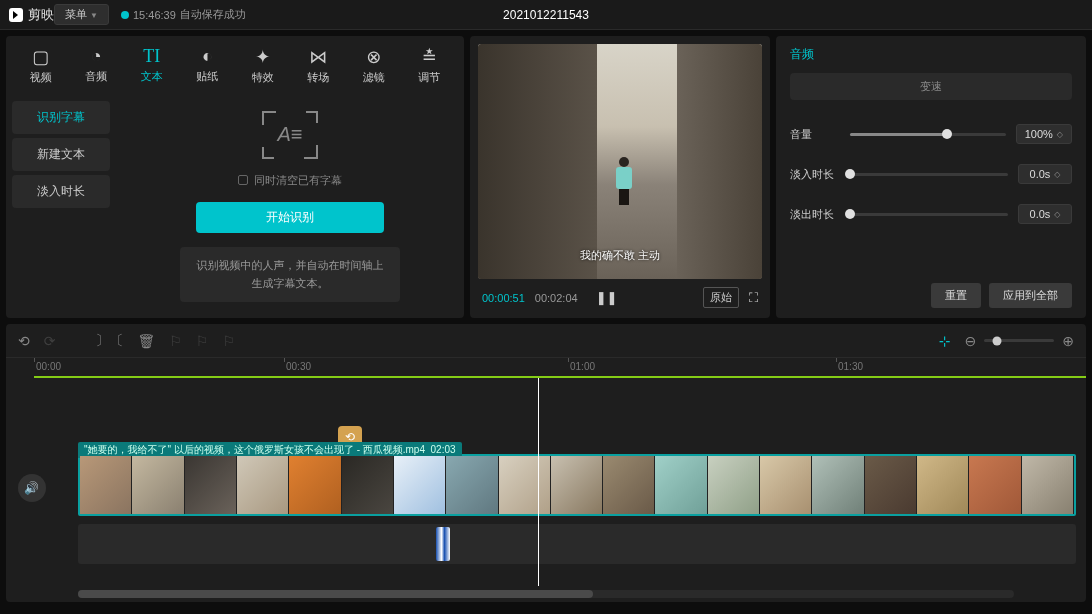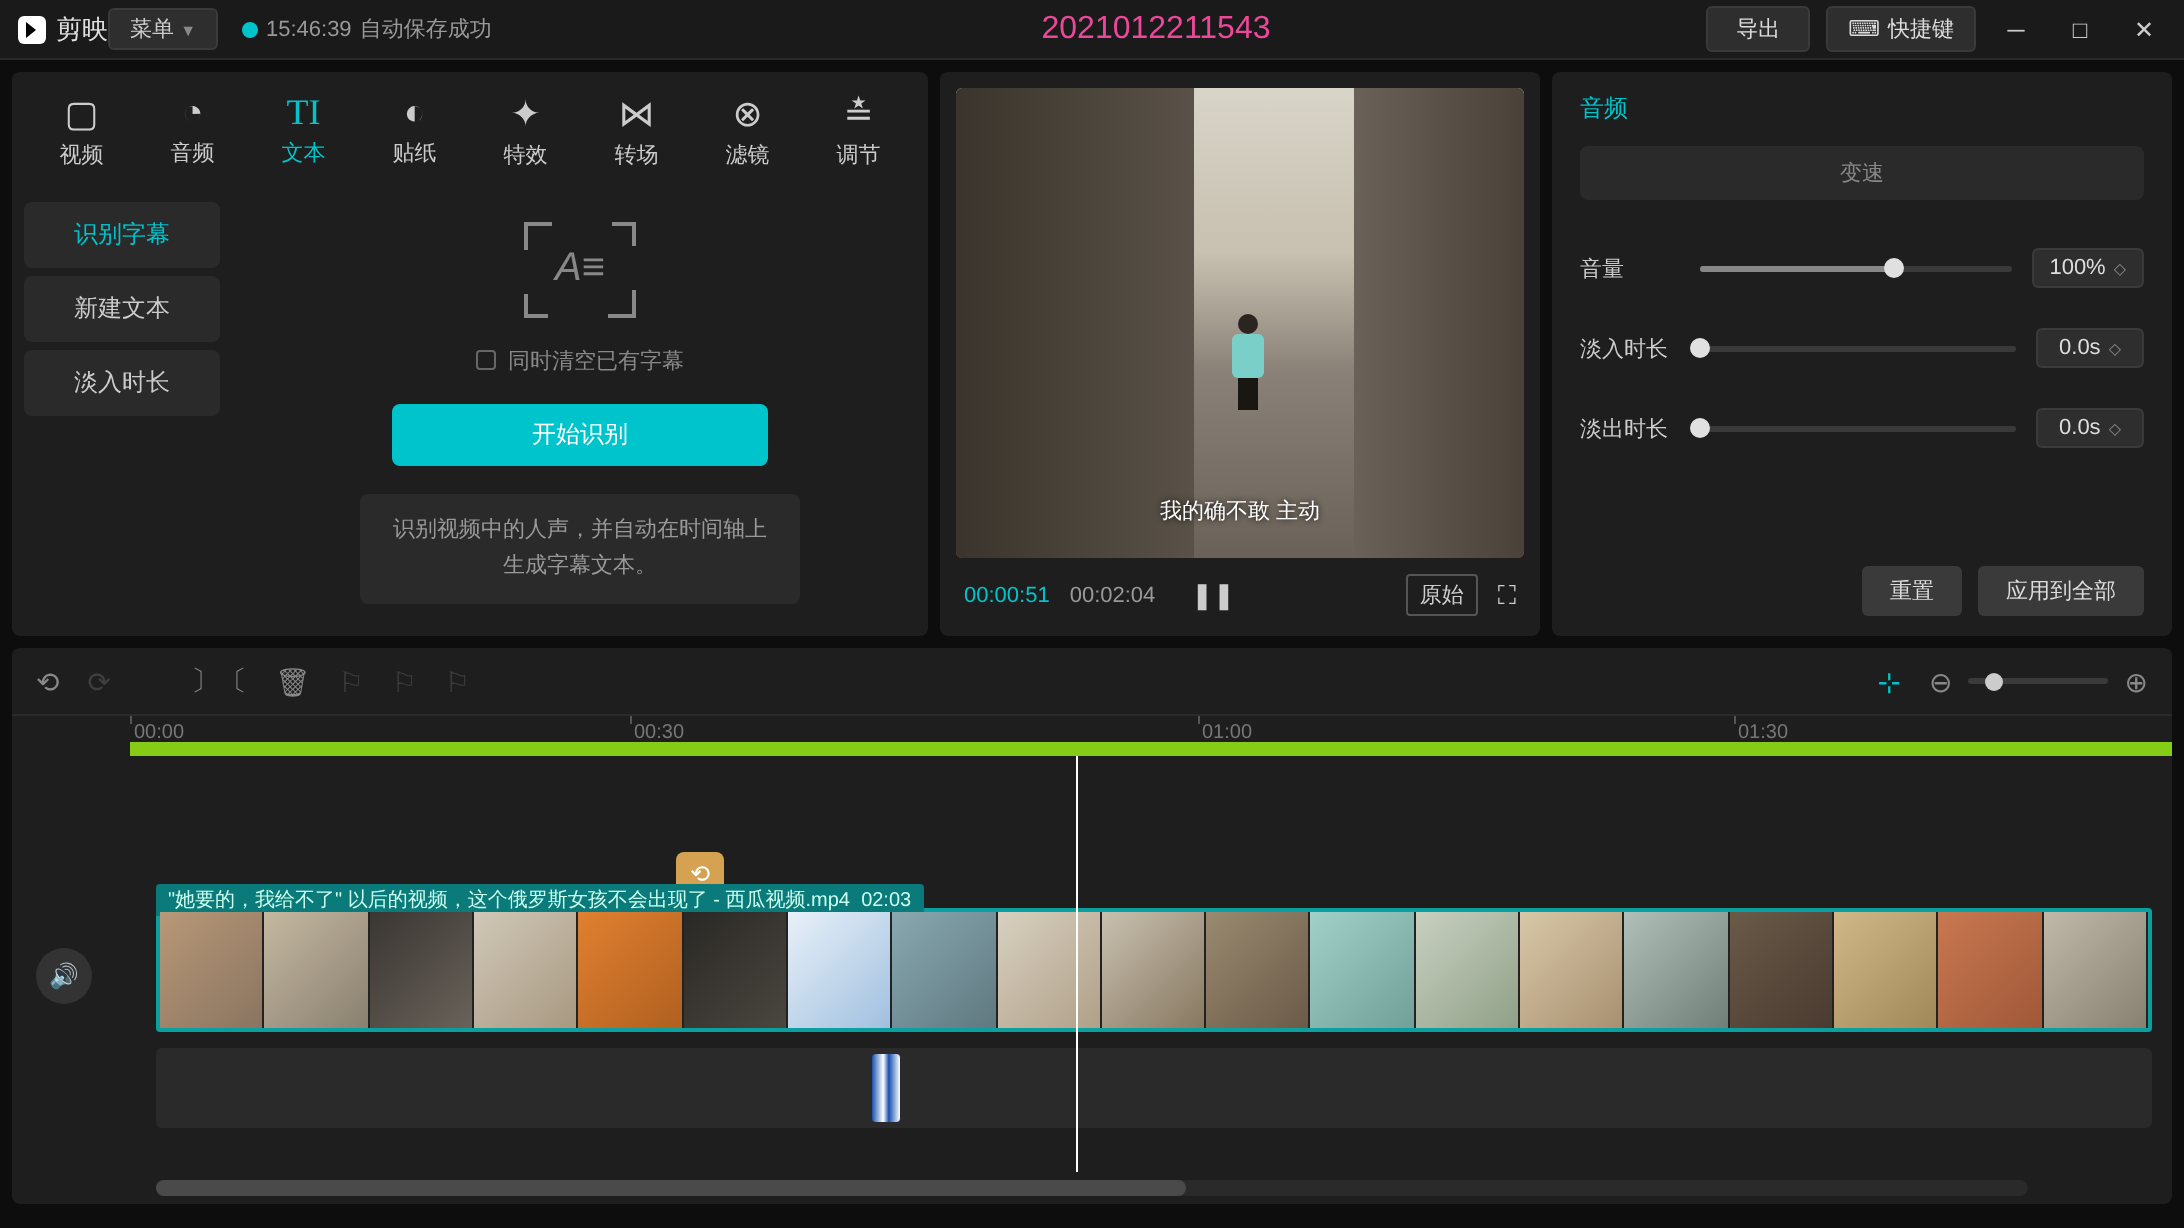--- a/index.html
+++ b/index.html
@@ -4,21 +4,21 @@
 <style>
 * { margin: 0; padding: 0; box-sizing: border-box; font-family: "Microsoft YaHei", sans-serif; }
 body { background: #0d0d0d; color: #e0e0e0; width: 1092px; height: 614px; overflow: hidden; font-size: 12px; }
 
 
 .titlebar { height: 30px; background: #1a1a1a; display: flex; align-items: center; padding: 0 8px; border-bottom: 1px solid #2a2a2a; }
 .titlebar .logo { display: flex; align-items: center; gap: 4px; font-size: 13px; }
 .titlebar .menu-btn { background: #2e2e2e; border: 1px solid #3a3a3a; padding: 2px 10px; border-radius: 3px; font-size: 11px; color: #ccc; cursor: pointer; }
 .titlebar .save-status { margin-left: 12px; display: flex; align-items: center; gap: 4px; color: #999; font-size: 11px; }
 .titlebar .save-dot { width: 8px; height: 8px; border-radius: 50%; background: #00c4cc; }
-.titlebar .project-name { position: absolute; left: 50%; transform: translateX(-50%); color: #ec4899; font-size: 16px; margin-left: 32px; }
+.titlebar .project-name { position: absolute; left: 50%; transform: translateX(-50%); color: #ffffff; font-size: 12px; }
 .titlebar .right { margin-left: auto; display: flex; align-items: center; gap: 8px; }
 .titlebar .export-btn { background: #2e2e2e; border: 1px solid #3a3a3a; padding: 3px 14px; border-radius: 3px; font-size: 11px; cursor: pointer; color: #ddd; }
 .titlebar .hotkey-btn { background: #2e2e2e; border: 1px solid #3a3a3a; padding: 3px 10px; border-radius: 3px; font-size: 11px; cursor: pointer; color: #ddd; display: flex; align-items: center; gap: 4px; }
 .titlebar .win-ctrl { width: 24px; height: 24px; display: flex; align-items: center; justify-content: center; cursor: pointer; color: #ccc; }
 
 
 .main { display: flex; height: 294px; padding: 6px; gap: 6px; }
 
 
 .left-panel { width: 458px; background: #1e1e1e; border-radius: 4px; display: flex; flex-direction: column; }
@@ -82,21 +82,21 @@
 .timeline-area { height: 284px; padding: 0 6px 6px; }
 .timeline { background: #1e1e1e; border-radius: 4px; height: 100%; display: flex; flex-direction: column; }
 .tl-toolbar { height: 34px; display: flex; align-items: center; padding: 0 12px; gap: 14px; border-bottom: 1px solid #2a2a2a; }
 .tl-tool { color: #888; cursor: pointer; font-size: 14px; }
 .tl-tool.disabled { opacity: 0.3; }
 .tl-toolbar .spacer { flex: 1; }
 .tl-tool.active { color: #00c4cc; }
 .zoom-ctrl { display: flex; align-items: center; gap: 8px; }
 .zoom-slider { width: 70px; height: 3px; background: #3a3a3a; position: relative; border-radius: 2px; }
 .zoom-slider .thumb { position: absolute; left: 18%; top: 50%; transform: translate(-50%,-50%); width: 9px; height: 9px; background: #ccc; border-radius: 50%; }
-.tl-ruler { height: 20px; position: relative; border-bottom: 7px solid #84cc16; margin-left: 59px; }
+.tl-ruler { height: 20px; position: relative; border-bottom: 2px solid #84cc16; margin-left: 28px; }
 .ruler-mark { position: absolute; top: 3px; font-size: 10px; color: #777; }
 .ruler-mark::before { content: ""; position: absolute; left: -2px; top: -3px; width: 1px; height: 4px; background: #555; }
 .tl-tracks { flex: 1; position: relative; overflow: hidden; }
 .playhead { position: absolute; top: -20px; bottom: 0; width: 1px; background: #fff; z-index: 10; left: 532px; }
 .playhead::before { content: ""; position: absolute; top: 0; left: -5px; width: 11px; height: 10px; background: #fff; clip-path: polygon(0 0,100% 0,100% 60%,50% 100%,0 60%); }
 .track-head { position: absolute; left: 12px; width: 28px; height: 28px; background: #333; border-radius: 50%; display: flex; align-items: center; justify-content: center; color: #999; font-size: 12px; }
 .link-badge { position: absolute; left: 332px; top: 48px; width: 24px; height: 22px; background: #d4a250; border-radius: 4px; display: flex; align-items: center; justify-content: center; color: #fff; font-size: 12px; }
 .video-track { position: absolute; left: 72px; right: 10px; top: 76px; height: 62px; display: flex; }
 .video-track .label-bar { position: absolute; top: -12px; left: 0; background: #0a7a7a; color: #cfe; font-size: 10px; padding: 1px 6px; border-radius: 2px 2px 0 0; white-space: nowrap; }
 .thumb-strip { flex: 1; display: flex; border: 2px solid #0aa0a0; border-radius: 2px; overflow: hidden; }
@@ -136,30 +136,20 @@
       </svg>
     <span>剪映</span>
   </div>
   <div class="menu-btn"><span>菜单</span> <span style="font-size:8px;color:#888">▼</span></div>
   <div class="save-status">
     <span class="save-dot"></span>
     <span>15:46:39</span>
     <span>自动保存成功</span>
   </div>
   <div class="project-name">2021012211543</div>
-  <div class="right">
-    <div class="export-btn">导出</div>
-    <div class="hotkey-btn">
-      <span>⌨</span>
-      <span>快捷键</span>
-    </div>
-    <div class="win-ctrl">─</div>
-    <div class="win-ctrl">□</div>
-    <div class="win-ctrl">✕</div>
-  </div>
 </div>
 
 <div class="main">
 
   <div class="left-panel">
     <div class="media-tabs">
       <div class="media-tab">
           <span class="icon">▢</span>
           <span>视频</span>
         </div>

